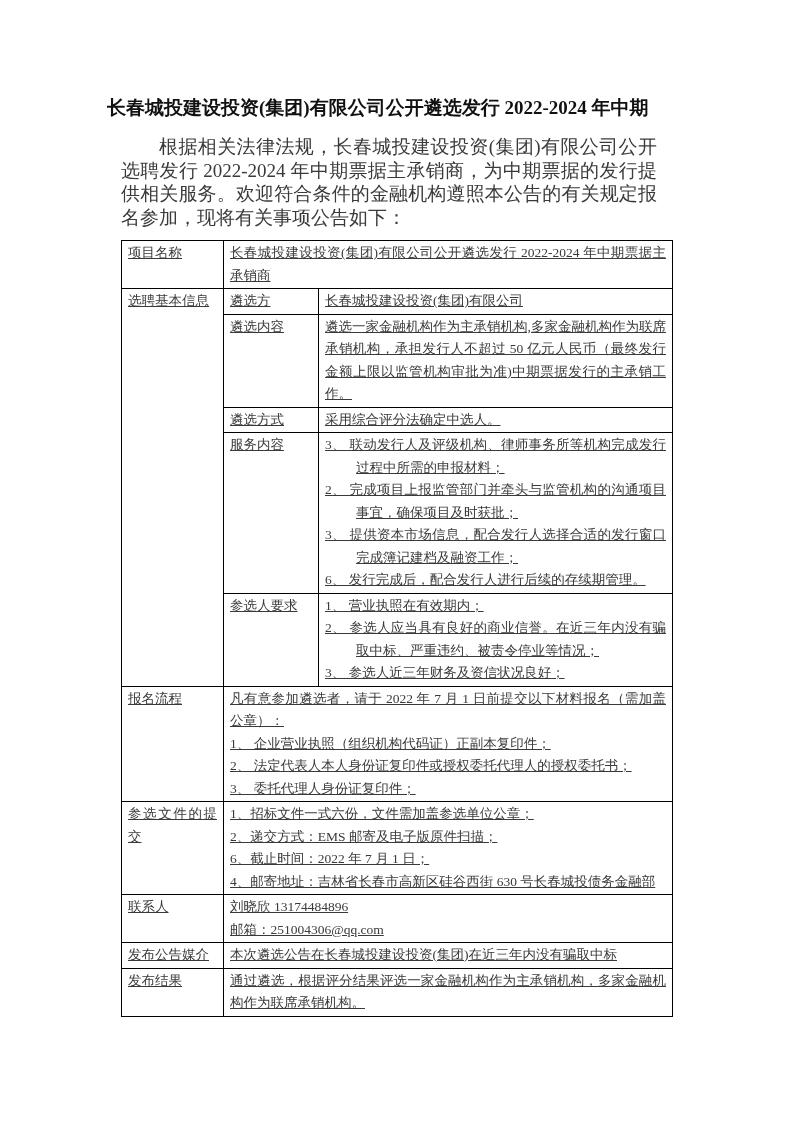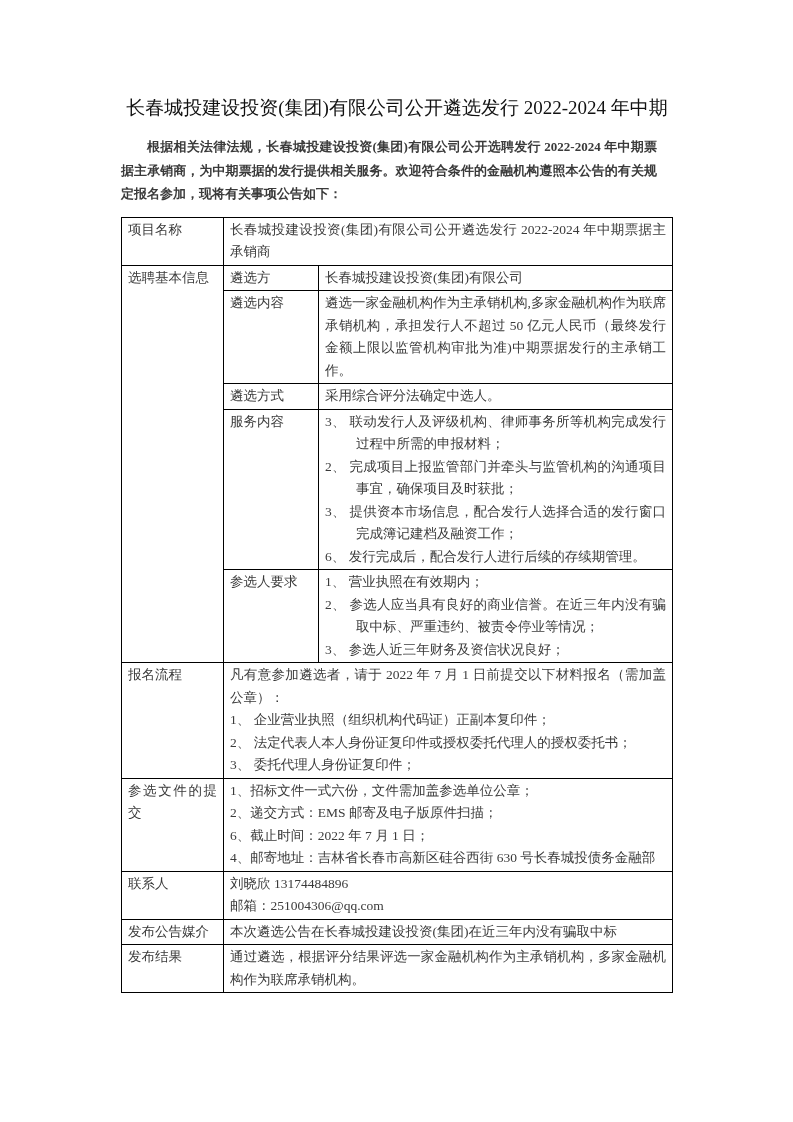--- a/index.html
+++ b/index.html
@@ -10,38 +10,38 @@
     color: #3a3a3a;
   }
   .page {
     box-sizing: border-box;
     width: 793px; height: 1122px;
     padding: 84px 120px 0 121px;
     overflow: hidden;
   }
   .title {
     font-size: 19px;
-    font-weight: normal;
+    font-weight: bold;
     color: #111;
-    text-align: center;
+    text-align: left;
     line-height: 48px;
     margin: 0 -14px;
   }
   .intro {
-    font-size: 13px;
+    font-size: 19px;
     line-height: 23.5px;
     text-align: justify;
     text-indent: 2em;
     margin: 3px 16px 11px 0;
-    font-weight: bold;
   }
   table.ann {
     width: 100%;
     border-collapse: collapse;
     table-layout: fixed;
+    text-decoration: underline;
   }
   table.ann td {
     border: 1px solid #000;
     font-size: 13.5px;
     line-height: 22.5px;
     padding: 1px 6px;
     vertical-align: top;
     text-align: justify;
     word-break: break-all;
   }

